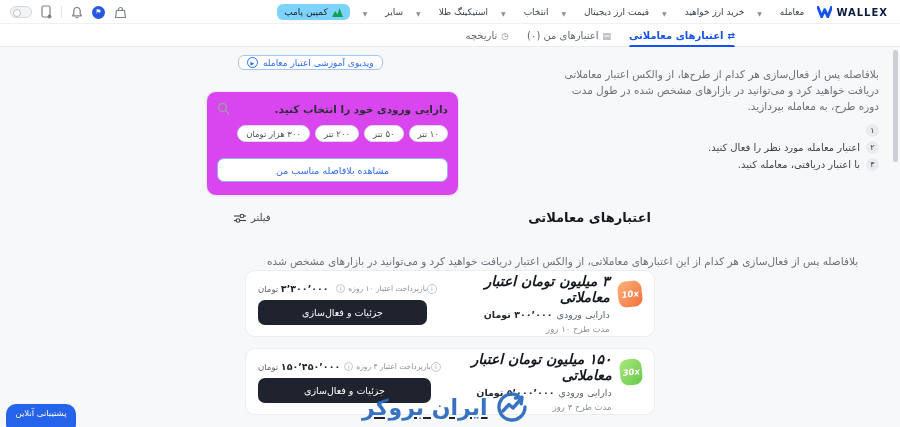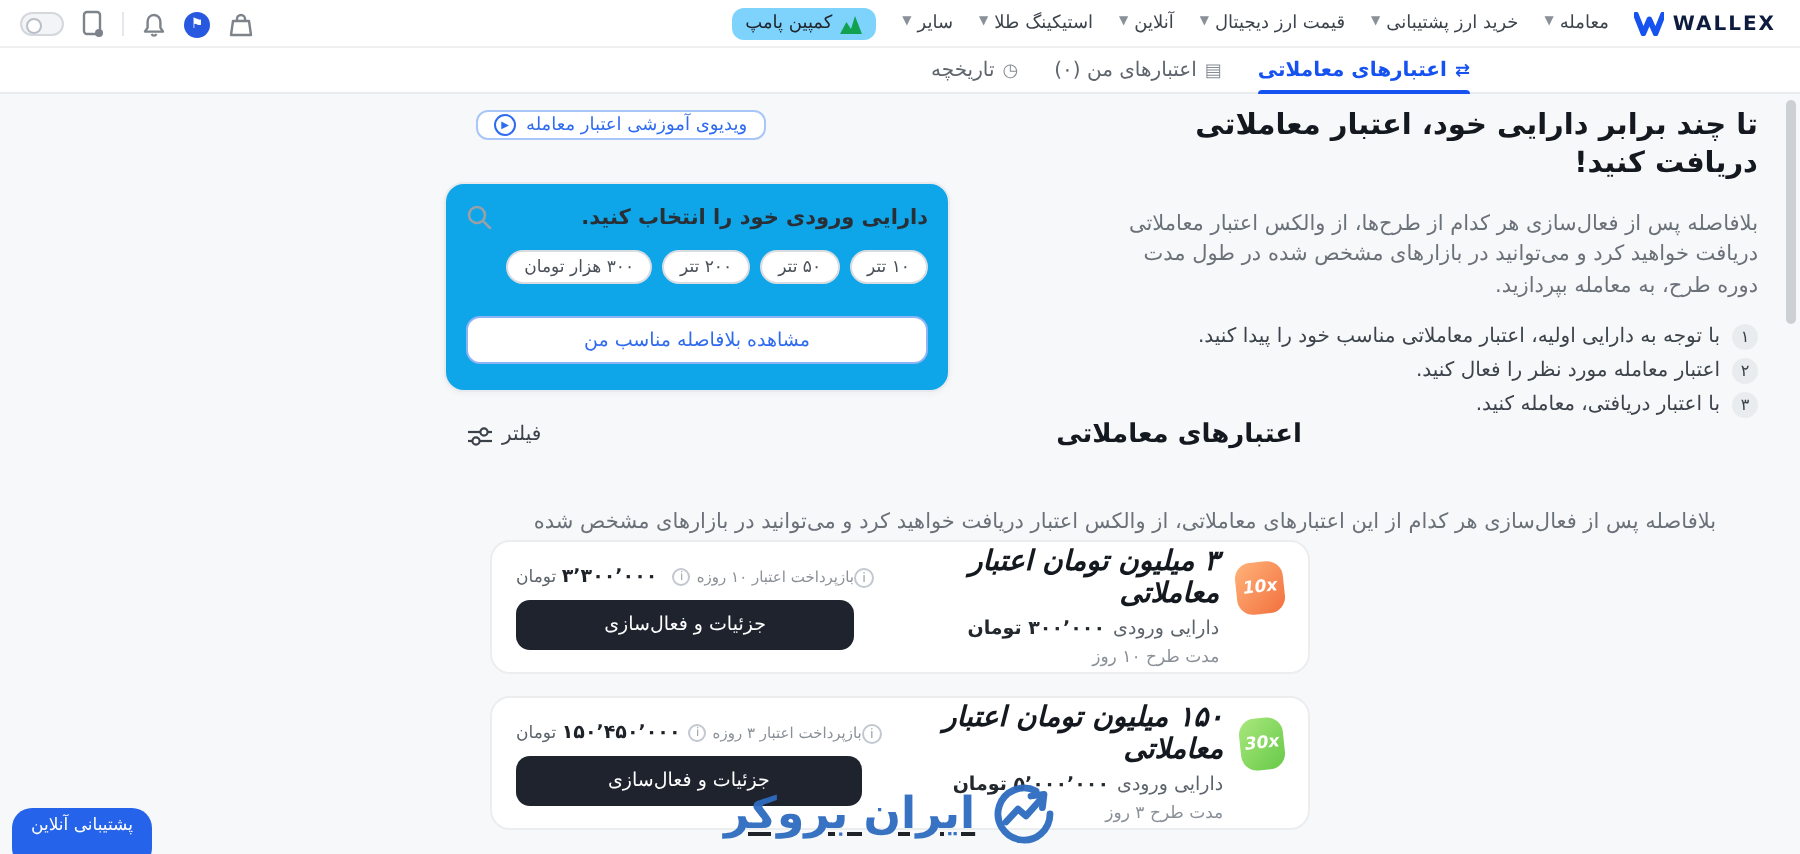--- a/index.html
+++ b/index.html
@@ -16,21 +16,21 @@
     position:absolute; top:0; right:0; left:0; height:24px;
     background:#fff; border-bottom:1px solid #eef0f2;
     z-index:5;
   }
   .header-right {
     position:absolute; right:12px; top:0; height:24px;
     display:flex; align-items:center; gap:13px;
   }
   .brand { display:flex; align-items:center; gap:4px; }
   .brand-text { font-size:10px; font-weight:bold; letter-spacing:1px; color:#0d1b3e; }
-  .nav-item { display:flex; align-items:flex-start; gap:3px; font-size:9px; color:#3c434b; cursor:pointer; white-space:nowrap; }
+  .nav-item { display:flex; align-items:flex-end; gap:18px; font-size:9px; color:#3c434b; cursor:pointer; white-space:nowrap; }
   .caret { font-size:6px; color:#8a9097; }
   .campaign-chip {
     display:flex; align-items:center; gap:4px;
     background:#7dd3fc; border-radius:6px; padding:3px 7px;
     font-size:9px; color:#21262d; cursor:pointer; white-space:nowrap;
   }
   .header-left {
     position:absolute; left:10px; top:0; height:24px;
     display:flex; align-items:center; gap:9px; direction:ltr;
   }
@@ -60,22 +60,22 @@
   
   .video-btn {
     position:absolute; top:55px; left:238px; height:15px;
     display:flex; align-items:center; gap:5px; padding:0 8px;
     background:#fff; border:1px solid #a9c6f8; border-radius:6px;
     color:#2e6bf0; font-size:9px; cursor:pointer; white-space:nowrap;
     font-family:inherit;
   }
   .play-ic { width:11px; height:11px; border:1px solid #2e6bf0; border-radius:50%; display:flex; align-items:center; justify-content:center; font-size:5px; color:#2e6bf0; }
   .select-card {
-    position:absolute; top:91px; left:222px; width:253px; height:105px;
-    background:#0ea5e9; border:1px solid #e8eaee; border-radius:10px;
+    position:absolute; top:91px; left:206px; width:253px; height:105px;
+    background:#d946ef; border:1px solid #e8eaee; border-radius:10px;
     box-shadow:0 1px 3px rgba(20,30,50,.04); padding:10px; overflow:hidden;
   }
   .search-row { display:flex; align-items:center; justify-content:space-between; }
   .search-label { font-size:10.5px; font-weight:bold; color:#2a2f36; }
   .chips { display:flex; gap:5px; margin-top:10px; overflow:hidden; }
   .chip {
     border:1px solid #d9dde2; background:#fff; border-radius:999px;
     font-size:8.5px; color:#4a5058; padding:2.5px 8px; white-space:nowrap; cursor:pointer;
     font-family:inherit; flex:0 0 auto;
   }
@@ -154,29 +154,29 @@
         <svg width="15" height="12" viewBox="0 0 16 12">
             <path d="M1 1 L5 11 L8.2 3.5 L11.5 11 L15.5 1" fill="none" stroke="#1652f0" stroke-width="3" stroke-linecap="round" stroke-linejoin="round"></path>
           </svg>
       </span>
     </div>
     <div class="nav-item">
       <span>معامله</span>
         <span class="caret">▼</span>
     </div>
     <div class="nav-item">
-      <span>خرید ارز پشتیبانی</span>
+      <span>خرید ارز خواهید</span>
         <span class="caret">▼</span>
     </div>
     <div class="nav-item">
       <span>قیمت ارز دیجیتال</span>
         <span class="caret">▼</span>
     </div>
     <div class="nav-item">
-      <span>آنلاین</span>
+      <span>انتخاب</span>
         <span class="caret">▼</span>
     </div>
     <div class="nav-item">
       <span>استیکینگ طلا</span>
         <span class="caret">▼</span>
     </div>
     <div class="nav-item">
       <span>سایر</span>
         <span class="caret">▼</span>
     </div>
@@ -229,26 +229,24 @@
       <span>اعتبارهای من (۰)</span>
     </div>
     <div class="tab">
       <span class="t-icon">◷</span>
       <span>تاریخچه</span>
     </div>
   </div>
 </nav>
 
 <section class="hero-right">
-  <h1 class="hero-title">تا چند برابر دارایی خود، اعتبار معاملاتی دریافت کنید!</h1>
   <p class="hero-desc">بلافاصله پس از فعال‌سازی هر کدام از طرح‌ها، از والکس اعتبار معاملاتی دریافت خواهید کرد و می‌توانید در بازارهای مشخص شده در طول مدت دوره طرح، به معامله بپردازید.</p>
   <ul class="steps">
     <li class="step">
       <span class="step-num">۱</span>
-      <span>با توجه به دارایی اولیه، اعتبار معاملاتی مناسب خود را پیدا کنید.</span>
     </li>
     <li class="step">
       <span class="step-num">۲</span>
       <span>اعتبار معامله مورد نظر را فعال کنید.</span>
     </li>
     <li class="step">
       <span class="step-num">۳</span>
       <span>با اعتبار دریافتی، معامله کنید.</span>
     </li>
   </ul>

